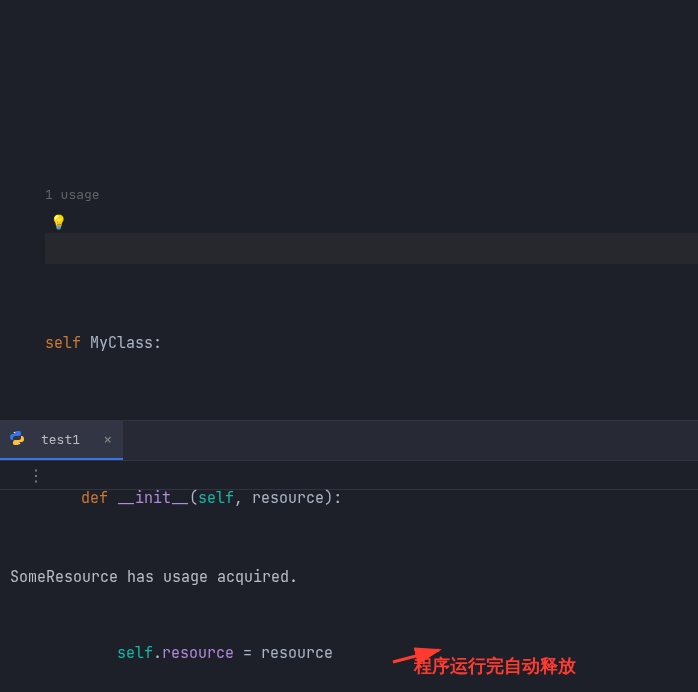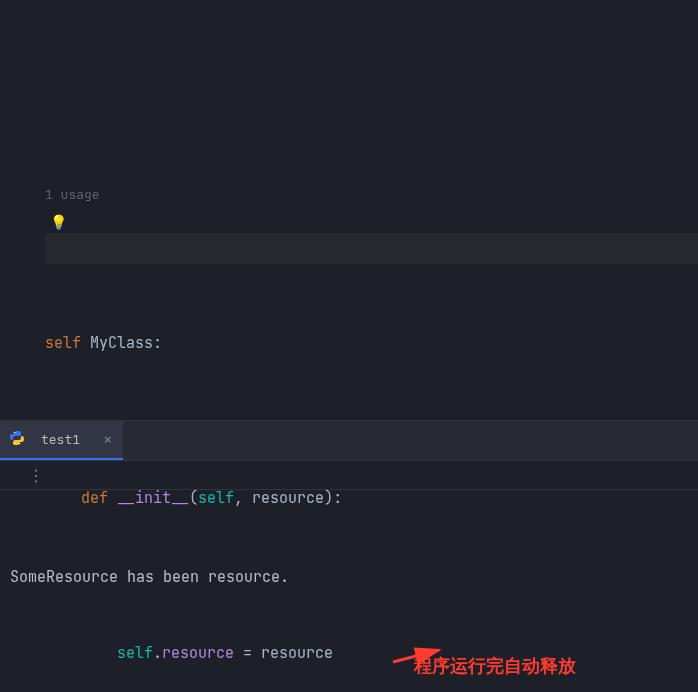--- a/index.html
+++ b/index.html
@@ -192,21 +192,21 @@
     <span>test1</span>
     <span class="close">×</span>
   </div>
 </div>
 
 <div class="subbar">
   <span>⋮</span>
 </div>
 
 <div class="console">
-  <div class="row">SomeResource has been resource.</div>
+  <div class="row">SomeResource has usage acquired.</div>
   
   
   
 
   <div class="arrow">
     <svg width="55" height="20">
       <defs>
         <marker id="ah" markerWidth="10" markerHeight="10" refX="8" refY="3" orient="auto">
           <path d="M0,0 L9,3 L0,6 Z" fill="#ff3b30"></path>
         </marker>

